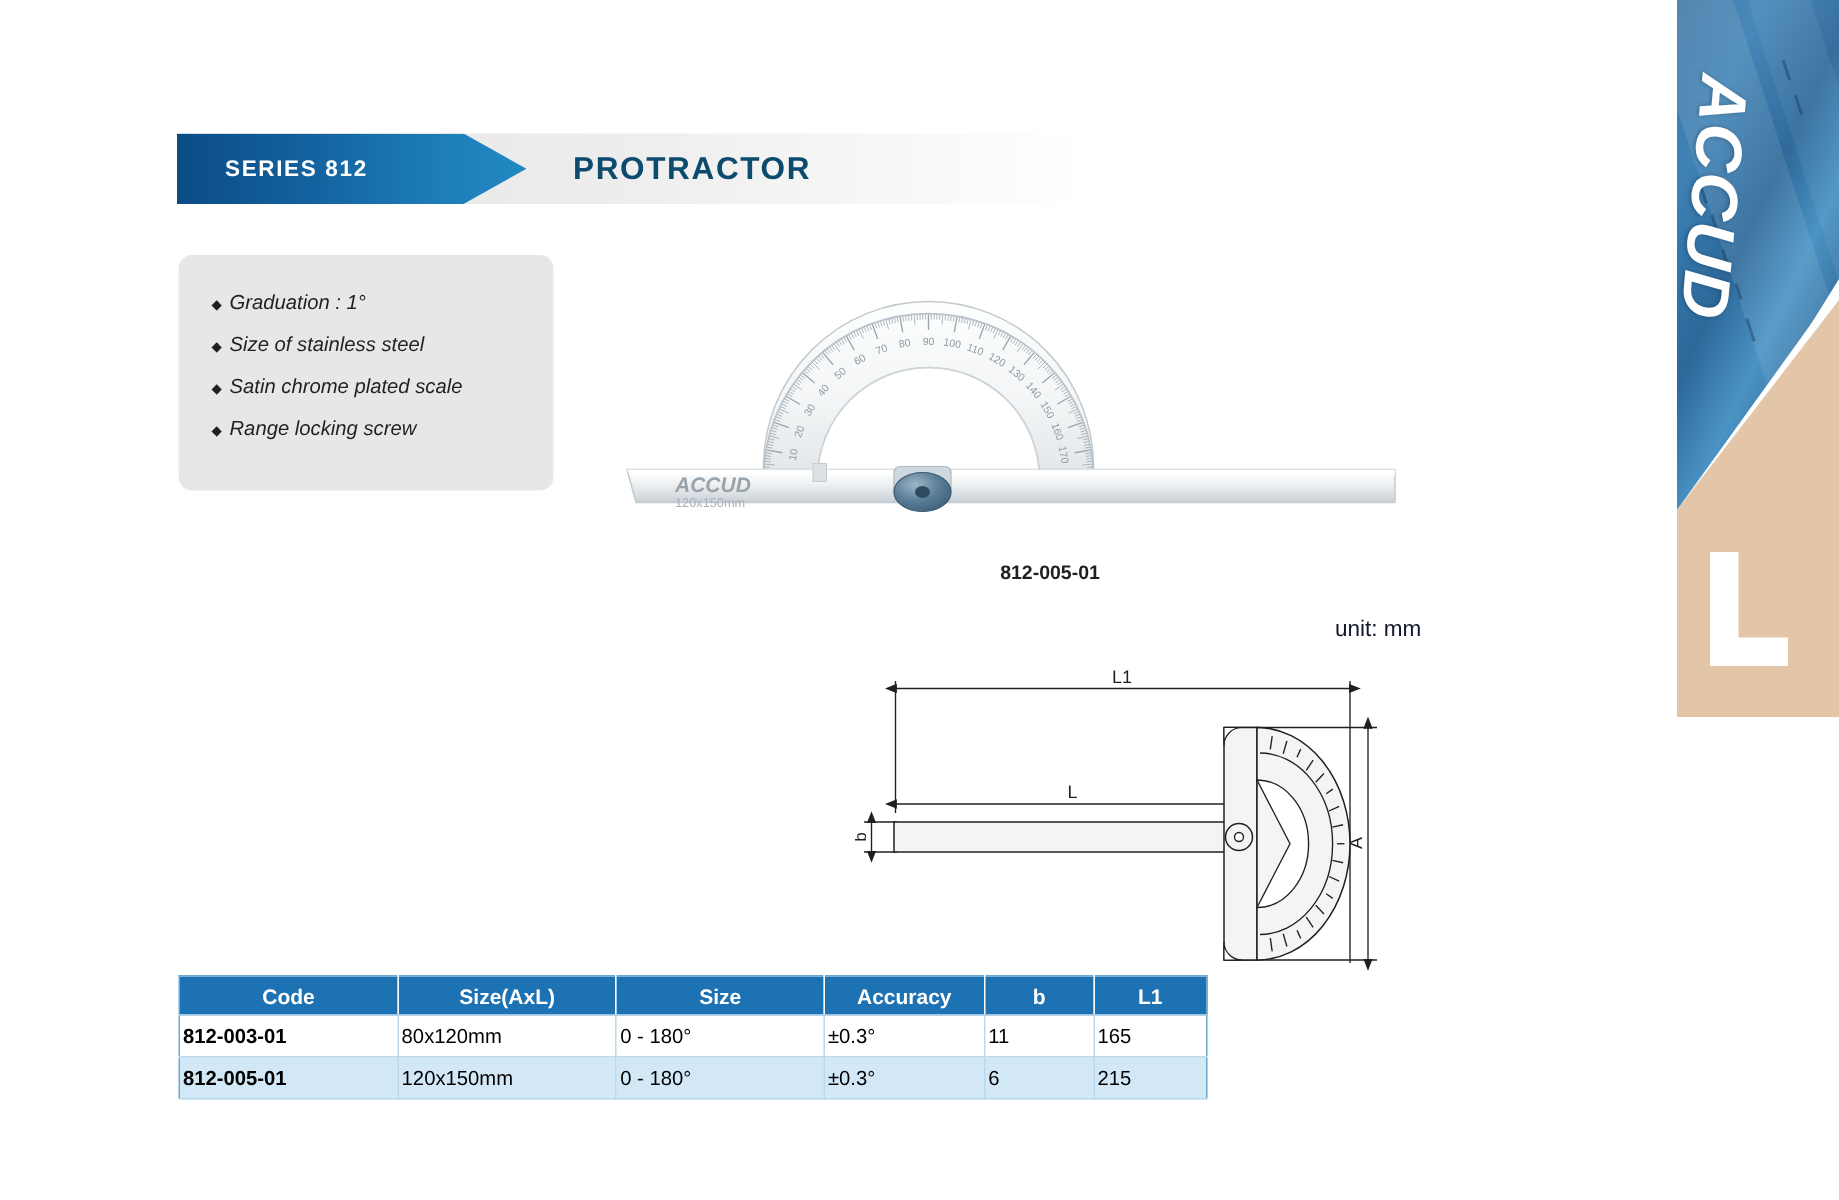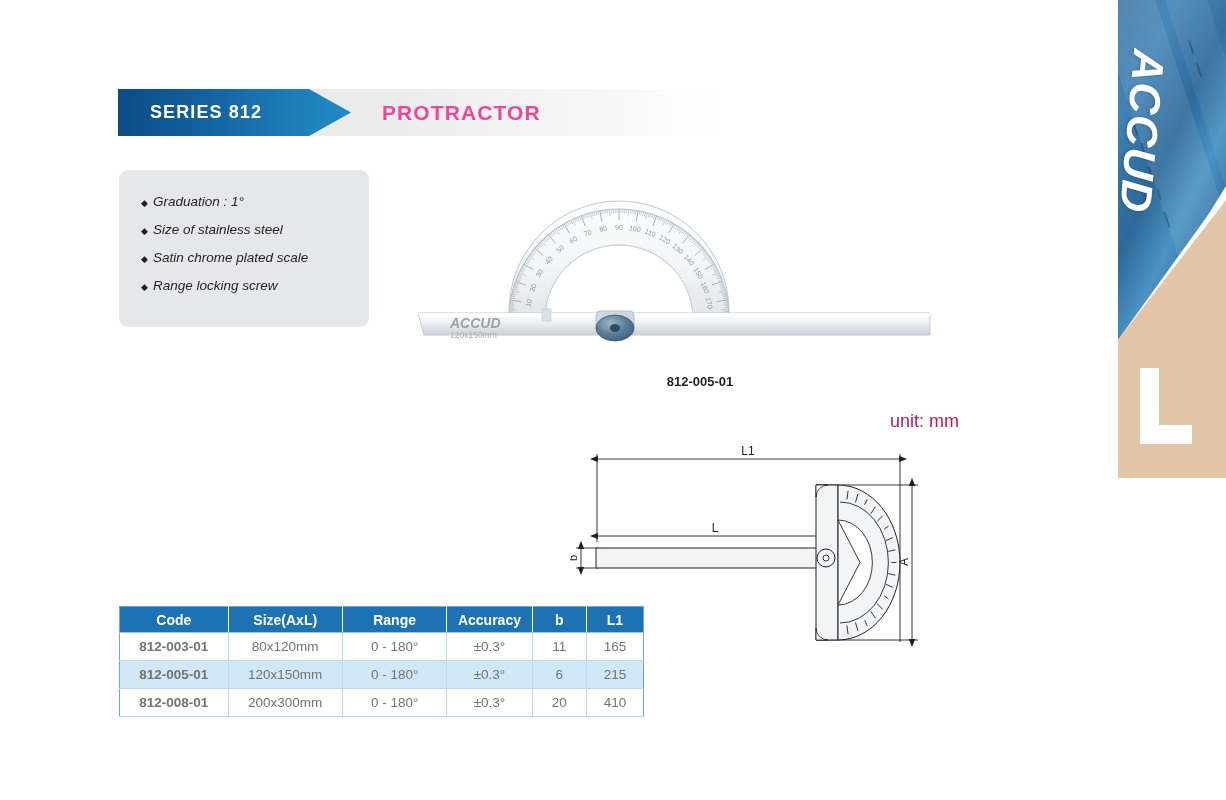--- a/index.html
+++ b/index.html
@@ -37,32 +37,32 @@
     background: linear-gradient(to right, #0b4c85 0%, #13629f 38%, #1e7fba 78%, #2289c2 100%);
     clip-path: polygon(0 0, 191px 0, 233px 50%, 191px 100%, 0 100%);
   }
   #series-label {
     position: absolute;
     left: 32px;
     top: 0;
     height: 30px;
     line-height: 47px;
     color: #ffffff;
-    font-size: 18px;
+    font-size: 15px;
     font-weight: bold;
     letter-spacing: 1.1px;
     white-space: nowrap;
   }
   #product-title {
     position: absolute;
     left: 264px;
     top: 0;
     height: 35px;
     line-height: 47px;
-    color: #ec4899;
+    color: #0c4a6e;
     font-size: 21px;
     font-weight: bold;
     letter-spacing: 1.1px;
     white-space: nowrap;
   }
 
   
   #features-box {
     position: absolute;
     left: 119px;
@@ -114,63 +114,63 @@
     font-size: 13px;
     font-weight: bold;
     color: #231f20;
   }
 
   
   #unit-label {
     position: absolute;
     left: 890px;
     top: 411px;
-    font-size: 18px;
-    color: #be185d;
+    font-size: 15px;
+    color: #0f172a;
   }
 
   
   #tech-drawing {
     position: absolute;
     left: 570px;
     top: 430px;
     width: 370px;
     height: 220px;
   }
 
   
   #spec-table-wrap {
     position: absolute;
     left: 119px;
     top: 606px;
     width: 570px;
   }
   table#spec-table {
     border-collapse: collapse;
-    width: 525px;
+    width: 686px;
     font-size: 13.5px;
+    margin-top: 44px;
   }
   table#spec-table th {
     background: #1d72b3;
     color: #ffffff;
     font-size: 14px;
     font-weight: bold;
     height: 25px;
     border-right: 1px solid #ffffff;
     border-bottom: 1px solid #9fc8e3;
     text-align: center;
     padding: 0 2px;
   }
   table#spec-table th:last-child { border-right: none; }
   table#spec-table td {
     height: 27px;
-    text-align: center;
     border-right: 1px solid #b9d9ee;
     border-bottom: 1px solid #b9d9ee;
-    color: #737373;
+    color: #000000;
     padding: 0 2px;
   }
   table#spec-table td:last-child { border-right: none; }
   table#spec-table tbody tr:nth-child(even) td { background: #d3e8f7; }
   table#spec-table tbody tr:nth-child(odd) td { background: #ffffff; }
   table#spec-table td.code-cell { font-weight: bold; }
   table#spec-table { border: 1px solid #6fa8cf; }
 
   .col-code { width: 120px; }
   .col-size { width: 120px; }
@@ -633,21 +633,21 @@
         <col class="col-size">
         <col class="col-range">
       <col class="col-acc">
         <col class="col-b">
         <col class="col-l1">
     </colgroup>
     <thead>
       <tr>
         <th>Code</th>
         <th>Size(AxL)</th>
-        <th>Range</th>
+        <th>Size</th>
         <th>Accuracy</th>
         <th>b</th>
         <th>L1</th>
       </tr>
     </thead>
     <tbody>
       <tr>
         <td class="code-cell">812-003-01</td>
         <td>80x120mm</td>
         <td>0 - 180°</td>
@@ -656,28 +656,20 @@
         <td>165</td>
       </tr>
       <tr>
         <td class="code-cell">812-005-01</td>
         <td>120x150mm</td>
         <td>0 - 180°</td>
         <td>±0.3°</td>
         <td>6</td>
         <td>215</td>
       </tr>
-      <tr>
-        <td class="code-cell">812-008-01</td>
-        <td>200x300mm</td>
-        <td>0 - 180°</td>
-        <td>±0.3°</td>
-        <td>20</td>
-        <td>410</td>
-      </tr>
     </tbody>
   </table>
 </div>
 
 <div id="sidebar">
   <div id="sidebar-blue">
     <div class="ruler-band" style="left:-30px; top:-20px; width:58px; height:430px; transform:rotate(-18deg);"></div>
     <div class="ruler-band" style="left:34px; top:-40px; width:40px; height:430px; transform:rotate(-18deg); background:rgba(255,255,255,0.06);"></div>
     <div class="ruler-tick" style="left:16px; top:120px; height:16px; transform:rotate(-18deg);"></div>
     <div class="ruler-tick" style="left:24px; top:143px; height:11px; transform:rotate(-18deg);"></div>

